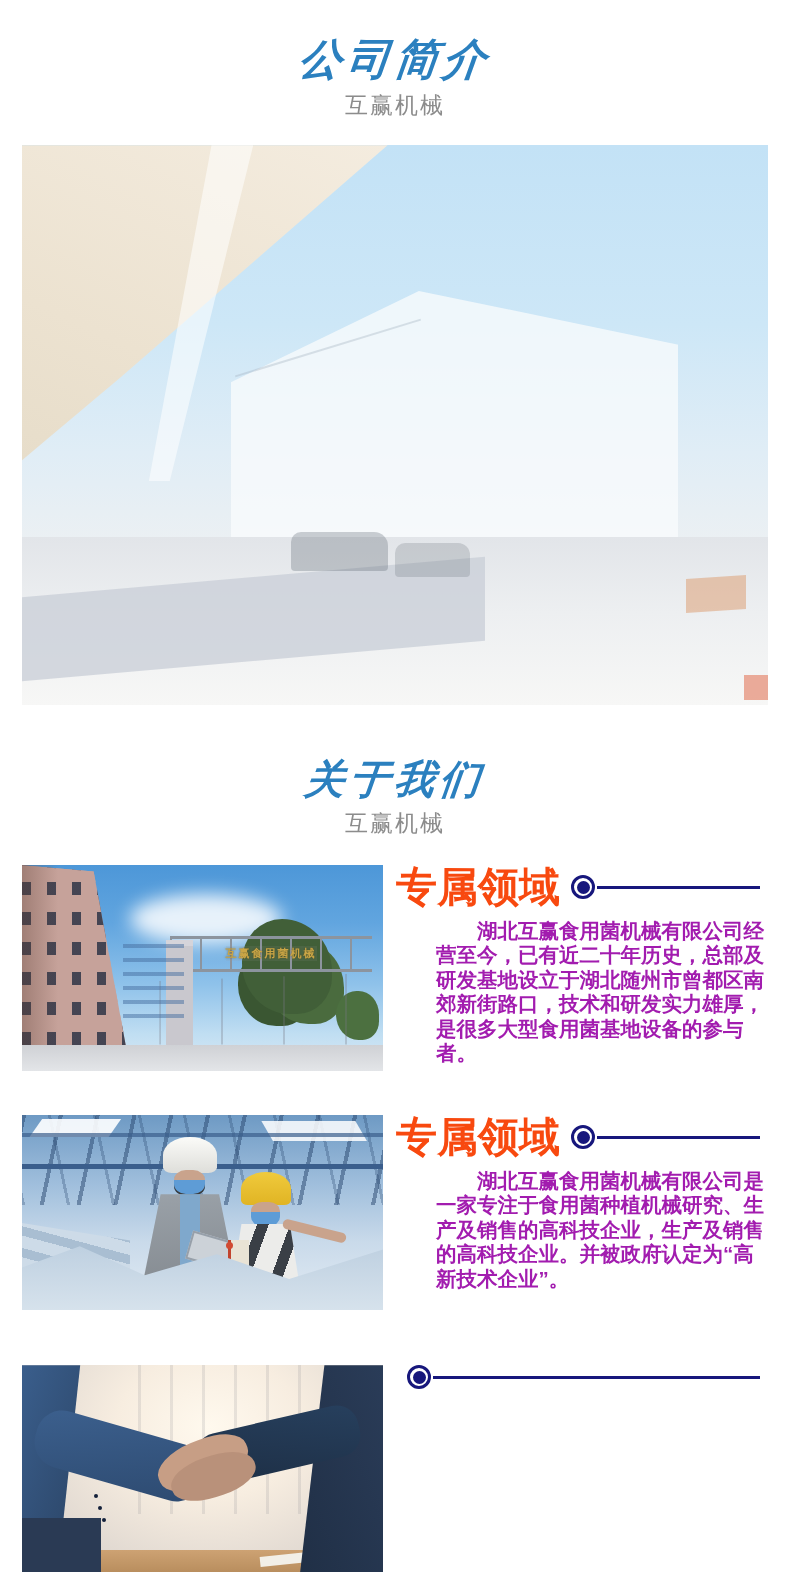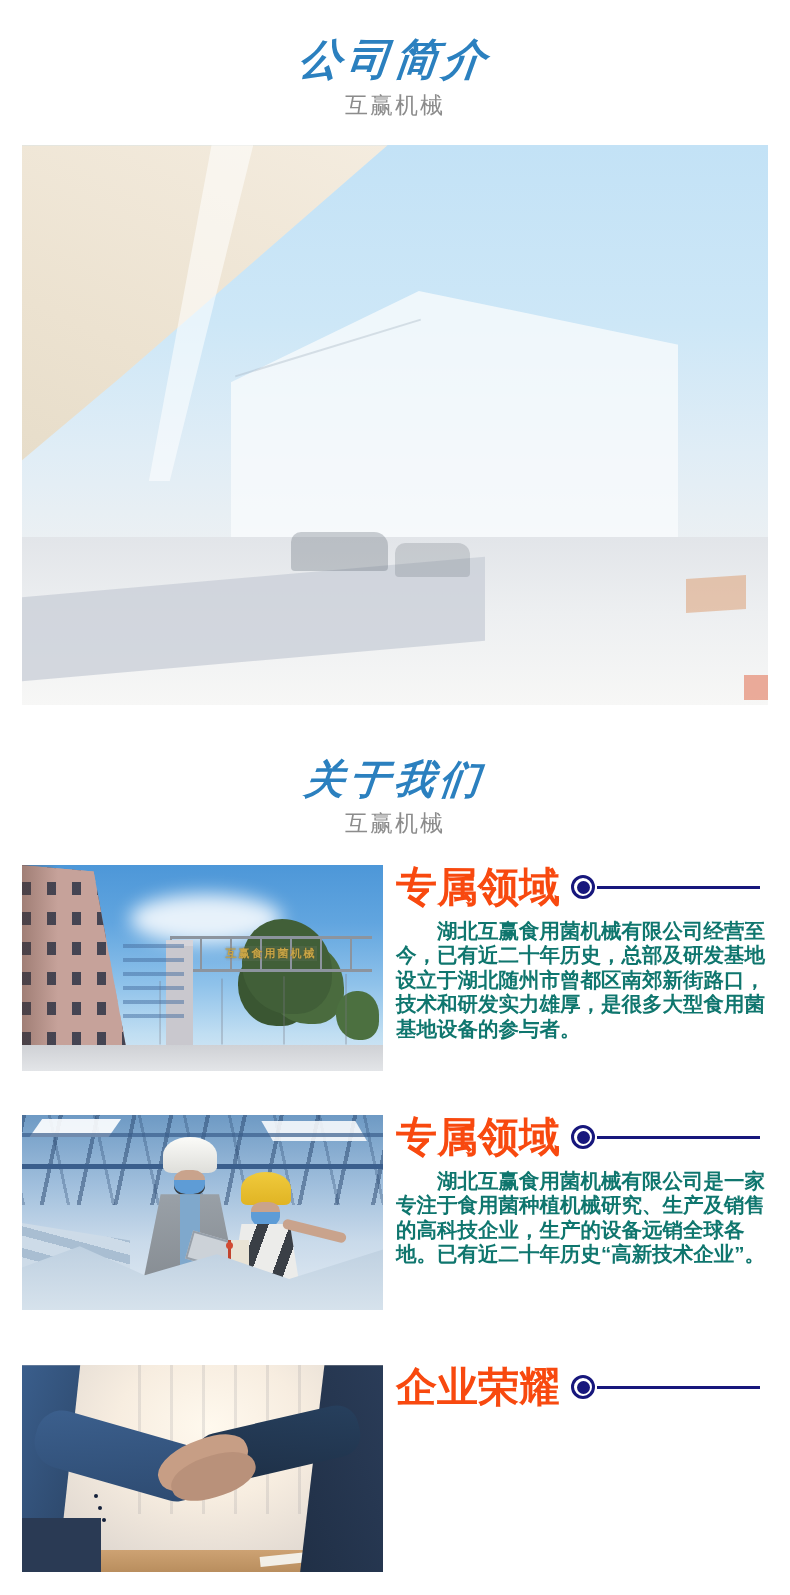--- a/index.html
+++ b/index.html
@@ -50,21 +50,21 @@
   .f3{height:207px;}
   .feature-media{flex:none;width:361px;height:100%;position:relative;overflow:hidden;background:#ccd;}
   .feature-body{flex:1;padding-left:13px;min-width:0;}
   .feature-title-row{display:flex;align-items:center;}
   .feature-title{font-size:41px;font-weight:700;color:#F8490F;line-height:1.08;white-space:nowrap;}
   .deco{flex:1;display:flex;align-items:center;margin-left:11px;}
   .deco-ring{flex:none;width:18px;height:18px;border:3px solid #17177C;border-radius:50%;
     display:flex;align-items:center;justify-content:center;background:#fff;}
   .deco-dot{width:13px;height:13px;border-radius:50%;background:#17177C;}
   .deco-line{flex:1;height:3px;background:#17177C;margin:0 8px 0 2px;}
-  .feature-text{margin-top:9px;font-size:20.5px;line-height:24.5px;font-weight:700;text-indent:2em;color:#0f766e;}
+  .feature-text{margin-top:9px;font-size:20.5px;line-height:24.5px;font-weight:700;text-indent:2em;color:#a21caf;margin-left:40px;}
 
   
   .p1-sky{position:absolute;inset:0;background:linear-gradient(180deg,#4d97d8 0%,#61a5df 28%,#8fc2ea 58%,#c0def2 82%,#dcebf5 100%);}
   .p1-cloud{position:absolute;left:30%;top:14%;width:42%;height:24%;background:rgba(255,255,255,.85);
     border-radius:50%;filter:blur(9px);}
   .p1-bldg{position:absolute;left:0;top:0;width:31%;height:100%;
     background-color:#c6a29a;
     background-image:
       repeating-linear-gradient(180deg,#c6a29a 0 17px,rgba(0,0,0,0) 17px 30px),
       repeating-linear-gradient(90deg,rgba(32,42,62,.78) 0 9px,rgba(0,0,0,0) 9px 25px);
@@ -242,21 +242,21 @@
       <div class="feature-body">
         <div class="feature-title-row">
           <div class="feature-title">专属领域</div>
           <div class="deco">
             <div class="deco-ring">
               <div class="deco-dot"></div>
             </div>
             <div class="deco-line"></div>
           </div>
         </div>
-        <div class="feature-text">湖北互赢食用菌机械有限公司是一家专注于食用菌种植机械研究、生产及销售的高科技企业，生产的设备远销全球各地。已有近二十年历史“高新技术企业”。</div>
+        <div class="feature-text">湖北互赢食用菌机械有限公司是一家专注于食用菌种植机械研究、生产及销售的高科技企业，生产及销售的高科技企业。并被政府认定为“高新技术企业”。</div>
       </div>
     </div>
 
     <div class="feature f3">
       <div class="feature-media">
         <div class="p3-bg"></div>
         <div class="p3-blinds"></div>
         <div class="p3-desk"></div>
         <div class="p3-paper"></div>
         <div class="p3-left-body"></div>
@@ -264,21 +264,20 @@
         <div class="p3-right-body"></div>
         <div class="p3-left-arm"></div>
         <div class="p3-right-arm"></div>
         <div class="p3-cuff"></div>
         <div class="p3-hand1"></div>
         <div class="p3-hand2"></div>
         <div class="p3-buttons"></div>
       </div>
       <div class="feature-body">
         <div class="feature-title-row">
-          <div class="feature-title">企业荣耀</div>
           <div class="deco">
             <div class="deco-ring">
               <div class="deco-dot"></div>
             </div>
             <div class="deco-line"></div>
           </div>
         </div>
       </div>
     </div>
 

